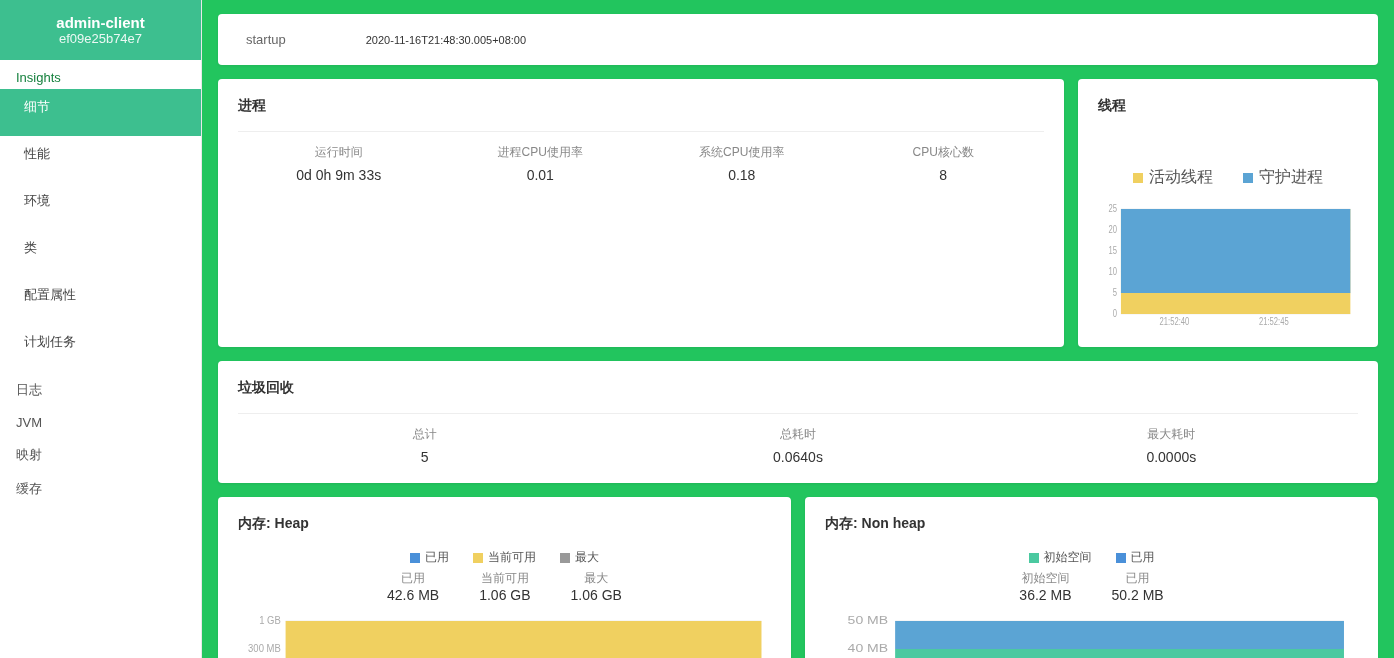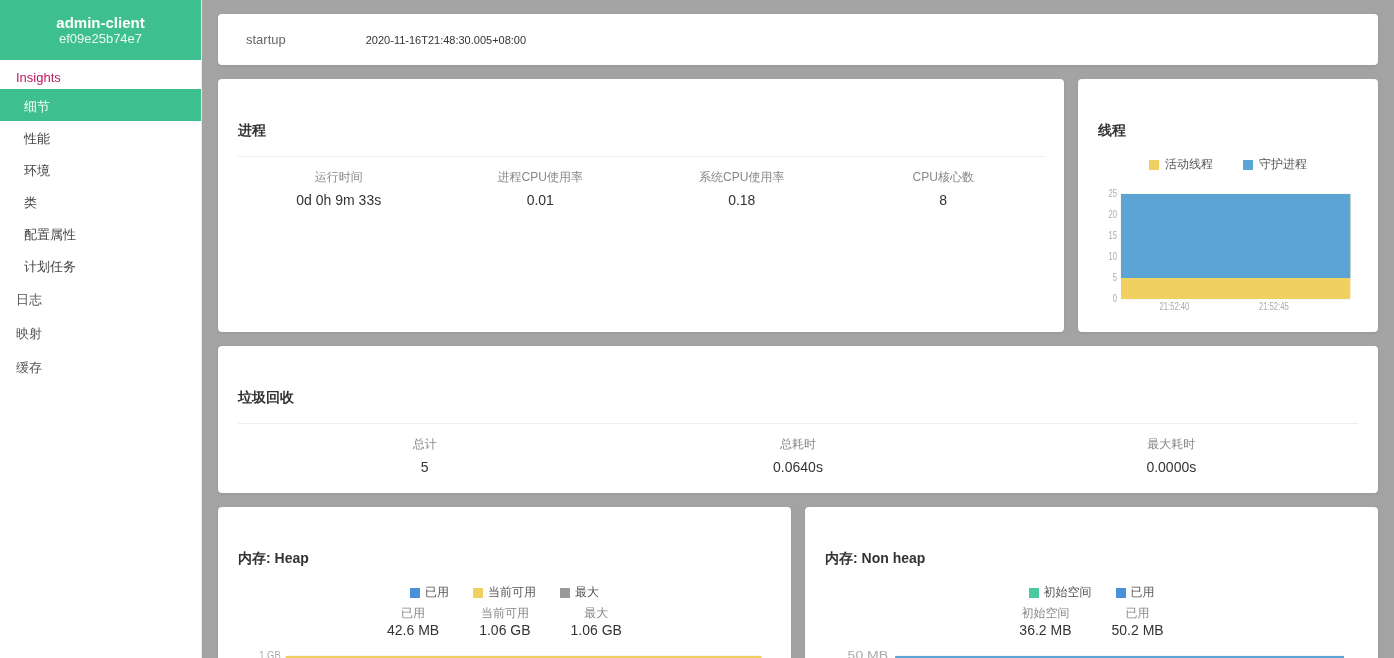--- a/index.html
+++ b/index.html
@@ -3,55 +3,55 @@
   <meta charset="utf-8">
   <style>
     * { box-sizing: border-box; margin: 0; padding: 0; }
     body { font-family: -apple-system, BlinkMacSystemFont, "Segoe UI", Arial, sans-serif; background: #f0f2f5; display: flex; height: 658px; overflow: hidden; font-size: 13px; }
 
     
     .sidebar { width: 202px; background: #fff; flex-shrink: 0; border-right: 1px solid #e8e8e8; display: flex; flex-direction: column; }
     .sidebar-header { background: #3dbf8f; color: #fff; padding: 14px 16px; text-align: center; }
     .sidebar-header .app-name { font-size: 15px; font-weight: bold; }
     .sidebar-header .app-id { font-size: 13px; opacity: 0.9; text-align: center; }
-    .sidebar-section-label { padding: 10px 16px 4px; font-size: 13px; color: #be185d; font-weight: 500; }
-    .sidebar-item { padding: 9px 16px 5px 24px; cursor: pointer; color: #444; font-size: 13px; }
+    .sidebar-section-label { padding: 10px 16px 4px; font-size: 13px; color: #15803d; font-weight: 500; }
+    .sidebar-item { padding: 9px 16px 20px 24px; cursor: pointer; color: #444; font-size: 13px; }
     .sidebar-item.active { background: #3dbf8f; color: #fff; }
     .sidebar-group-label { padding: 10px 16px 6px; font-size: 13px; color: #555; font-weight: 500; cursor: pointer; }
 
     
-    .main { flex: 1; overflow-y: auto; padding: 0; background: #a3a3a3; }
+    .main { flex: 1; overflow-y: auto; padding: 0; background: #22c55e; }
     .main-inner { padding: 14px 16px; }
 
     
     .startup-card { background: #fff; border-radius: 4px; padding: 18px 28px; margin-bottom: 14px; display: flex; align-items: center; gap: 80px; box-shadow: 0 1px 3px rgba(0,0,0,0.08); }
     .startup-label { color: #666; font-size: 13px; }
     .startup-value { color: #333; font-size: 11px; }
 
     
     .row { display: flex; gap: 14px; margin-bottom: 14px; }
 
     
     .card { background: #fff; border-radius: 4px; box-shadow: 0 1px 3px rgba(0,0,0,0.08); padding: 18px 20px; }
-    .card-title { font-size: 14px; font-weight: 600; color: #333; margin-bottom: 16px; margin-top: 25px; }
+    .card-title { font-size: 14px; font-weight: 600; color: #333; margin-bottom: 16px; }
 
     
     .process-card { flex: 1; }
     .metrics-row { display: flex; gap: 0; }
     .metric { flex: 1; text-align: center; }
     .metric-label { color: #888; font-size: 12px; margin-bottom: 6px; }
     .metric-value { color: #333; font-size: 14px; font-weight: 500; }
 
     
     .gc-card { flex: 1; }
 
     
     .thread-card { width: 300px; flex-shrink: 0; }
     .thread-legend { display: flex; gap: 30px; margin-bottom: 8px; justify-content: center; }
-    .legend-item { display: flex; align-items: center; gap: 6px; font-size: 12px; color: #555; }
+    .legend-item { display: flex; align-items: center; gap: 6px; font-size: 16px; color: #555; margin-top: 36px; }
     .legend-dot { width: 10px; height: 10px; display: inline-block; }
     .thread-counts { display: flex; gap: 60px; justify-content: center; margin-bottom: 10px; }
     .thread-count { text-align: center; font-size: 15px; font-weight: 500; color: #333; }
 
     
     .thread-chart-wrap { position: relative; height: 130px; margin-top: 11px; }
     .thread-chart-svg { width: 100%; height: 100%; }
 
     
     .memory-card { flex: 1; }
@@ -83,20 +83,21 @@
       <div class="sidebar-item">性能</div>
       <div class="sidebar-item">环境</div>
       <div class="sidebar-item">类</div>
       <div class="sidebar-item">配置属性</div>
       <div class="sidebar-item">计划任务</div>
     </div>
 
   <div id="sidebar-other-container">
 
   <div class="sidebar-group-label">日志</div>
+      <div class="sidebar-group-label">JVM</div>
       <div class="sidebar-group-label">映射</div>
       <div class="sidebar-group-label">缓存</div>
     </div>
 </div>
 
 <div class="main">
   <div class="main-inner">
 
     <div class="startup-card">
       <span class="startup-label">startup</span>

